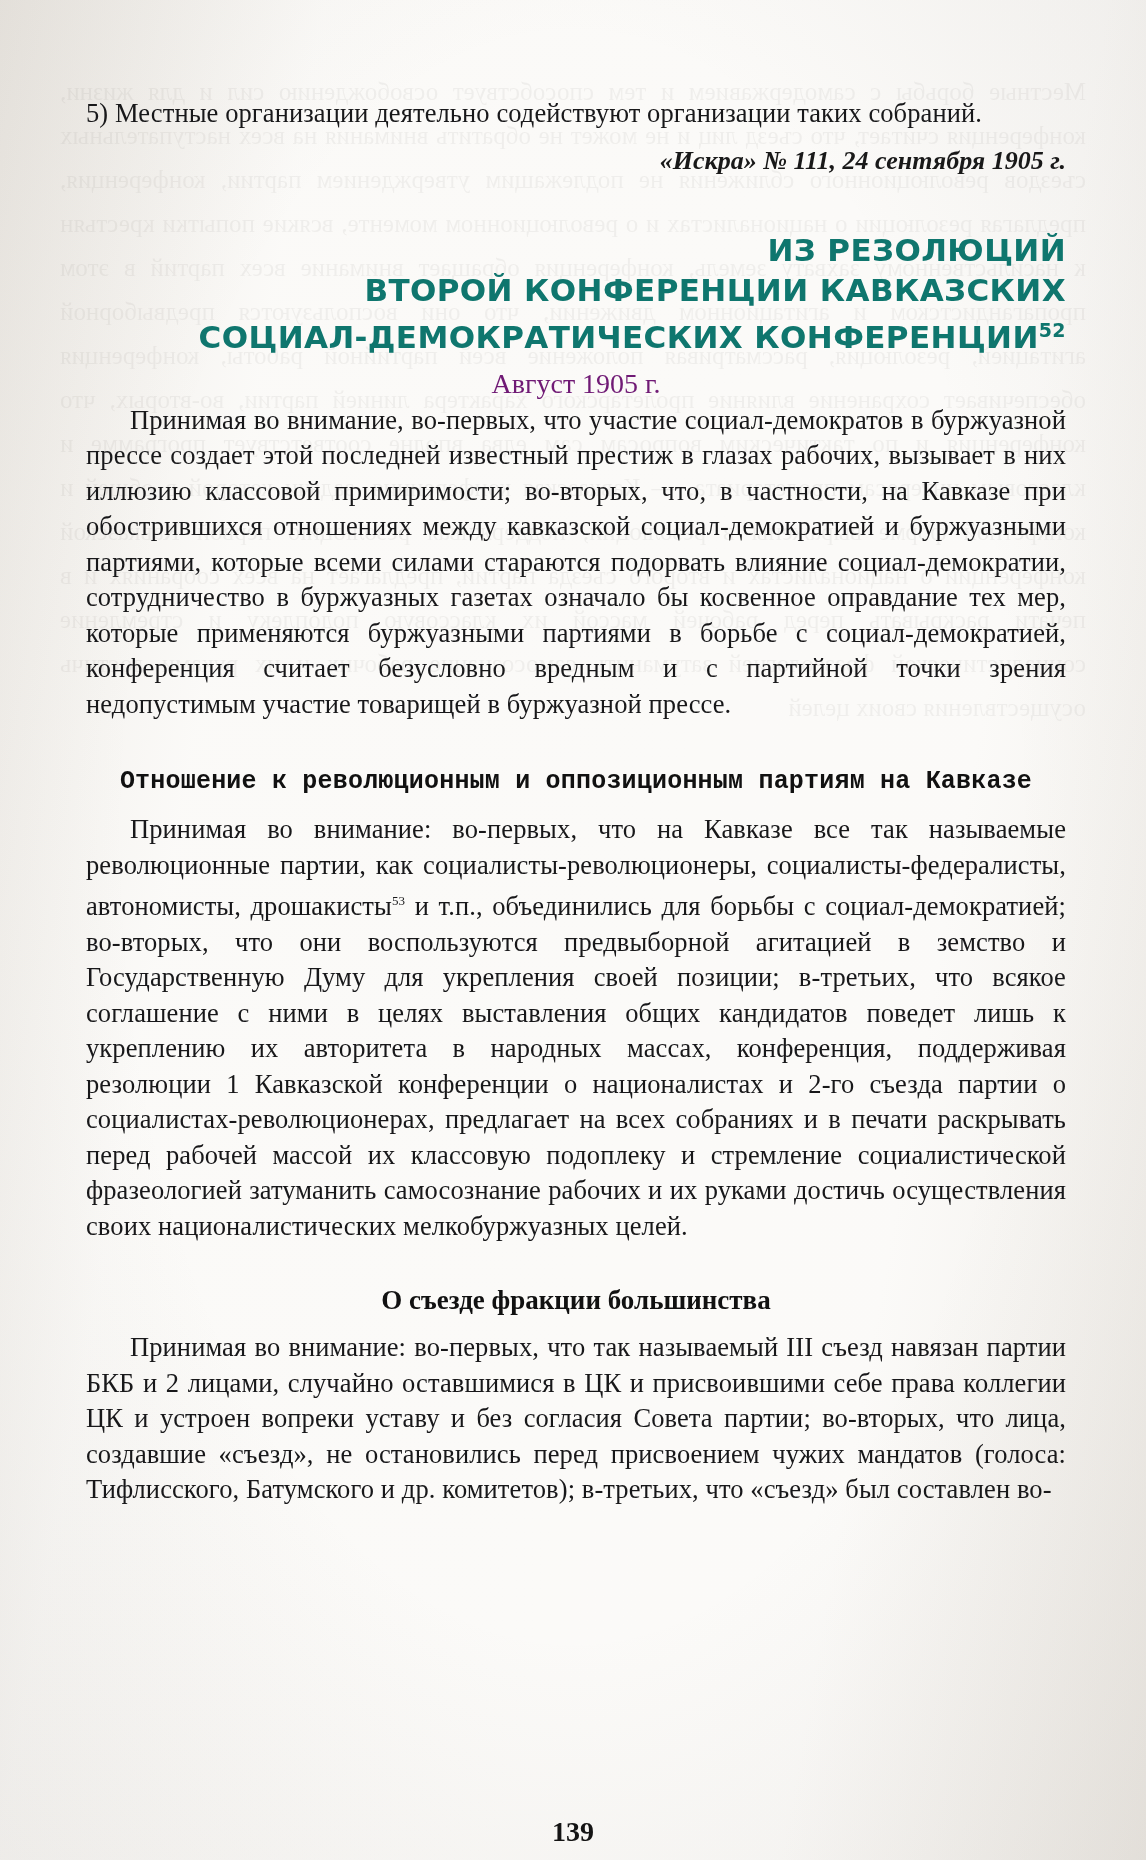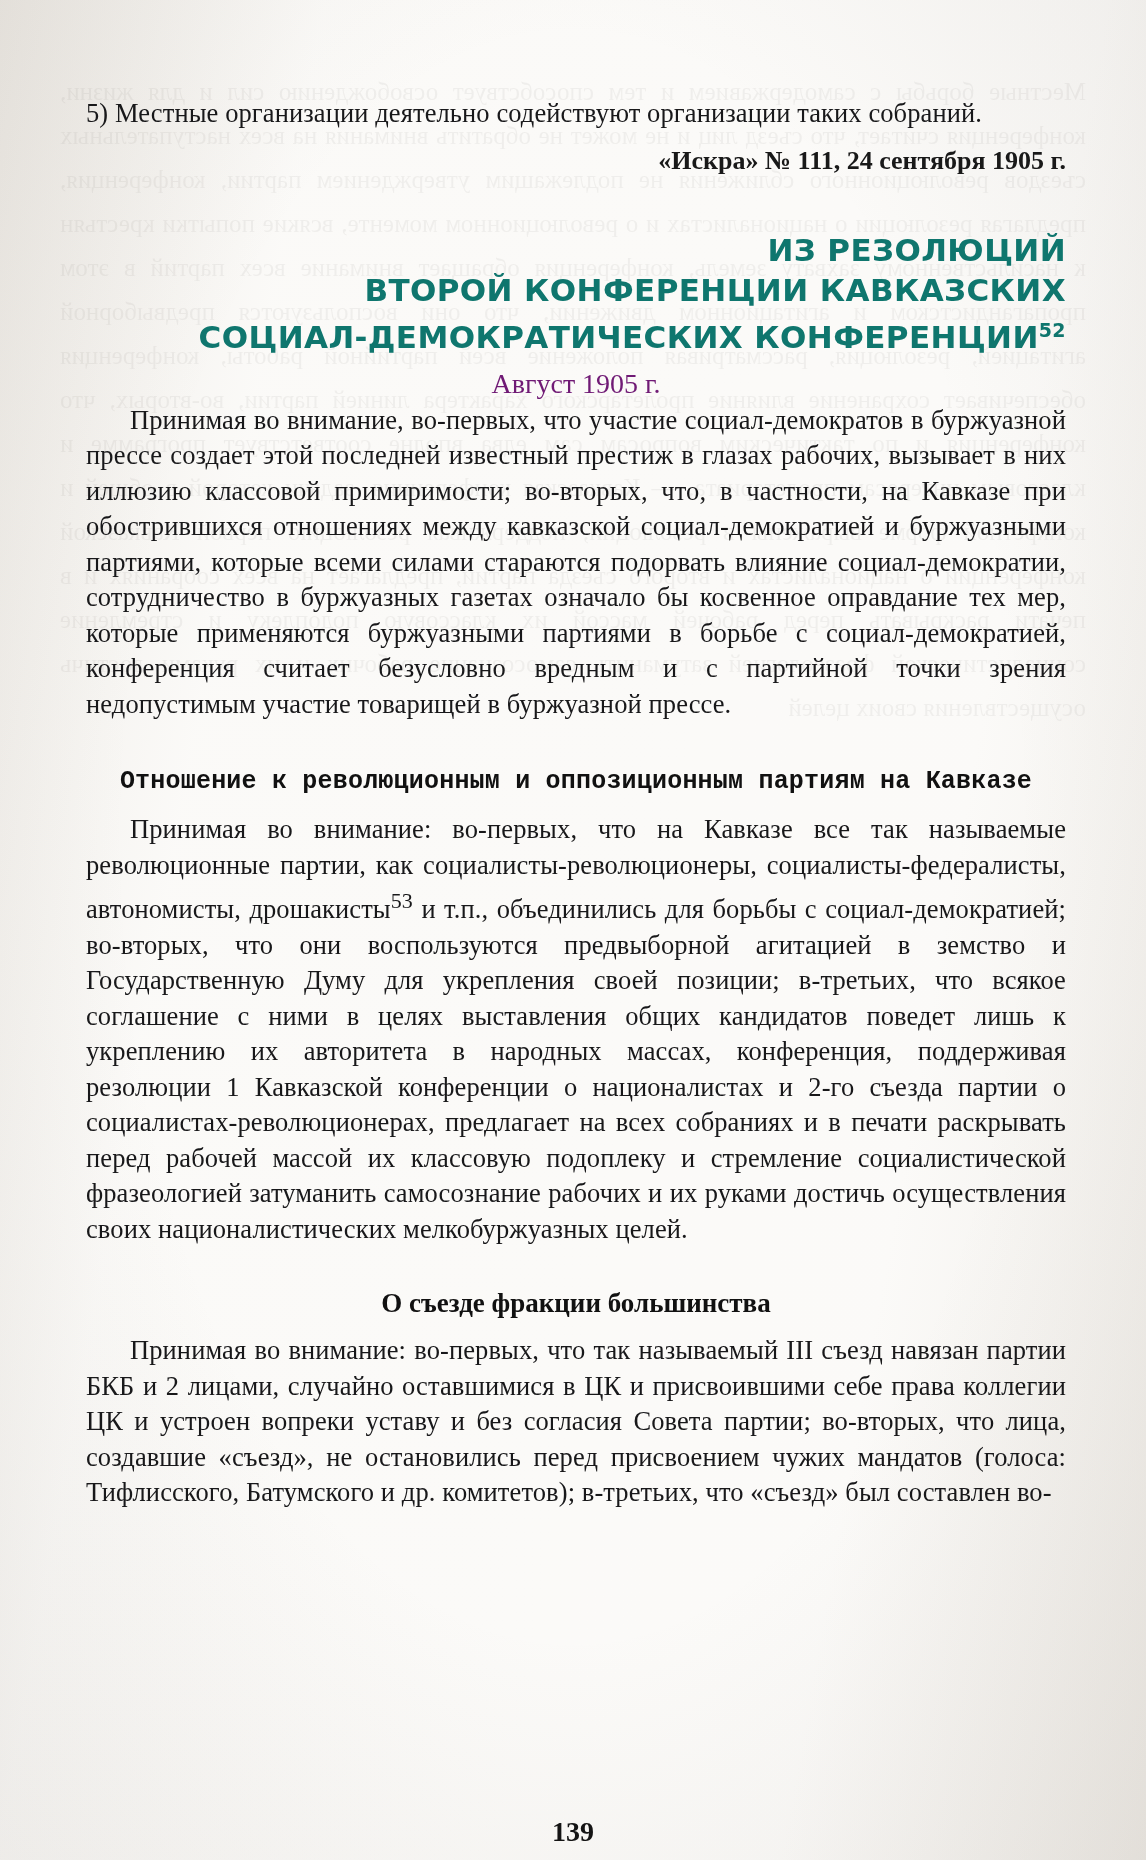--- a/index.html
+++ b/index.html
@@ -47,20 +47,21 @@
     text-justify: inter-word;
     color: #18181a;
     letter-spacing: 0.1px;
   }
   .indent {
     text-indent: 44px;
   }
   .source-line {
     font-size: 26px;
     line-height: 34px;
+    font-style: italic;
     font-weight: bold;
     text-align: right;
     margin-top: 12px;
     color: #191919;
   }
   .doc-title {
     text-align: right;
     font-family: "DejaVu Sans", sans-serif;
     font-weight: bold;
     font-size: 31px;
@@ -96,21 +97,21 @@
   }
   .section-head.serif {
     font-family: "Liberation Serif", serif;
     font-weight: bold;
     font-size: 27px;
   }
   .section-head.wide {
     letter-spacing: 0.2px;
   }
   sup.fn {
-    font-size: 22px;
+    font-size: 13px;
     vertical-align: super;
   }
   .page-number {
     position: absolute;
     left: 0;
     right: 0;
     top: 1816px;
     text-align: center;
     font-size: 28px;
     font-weight: bold;

